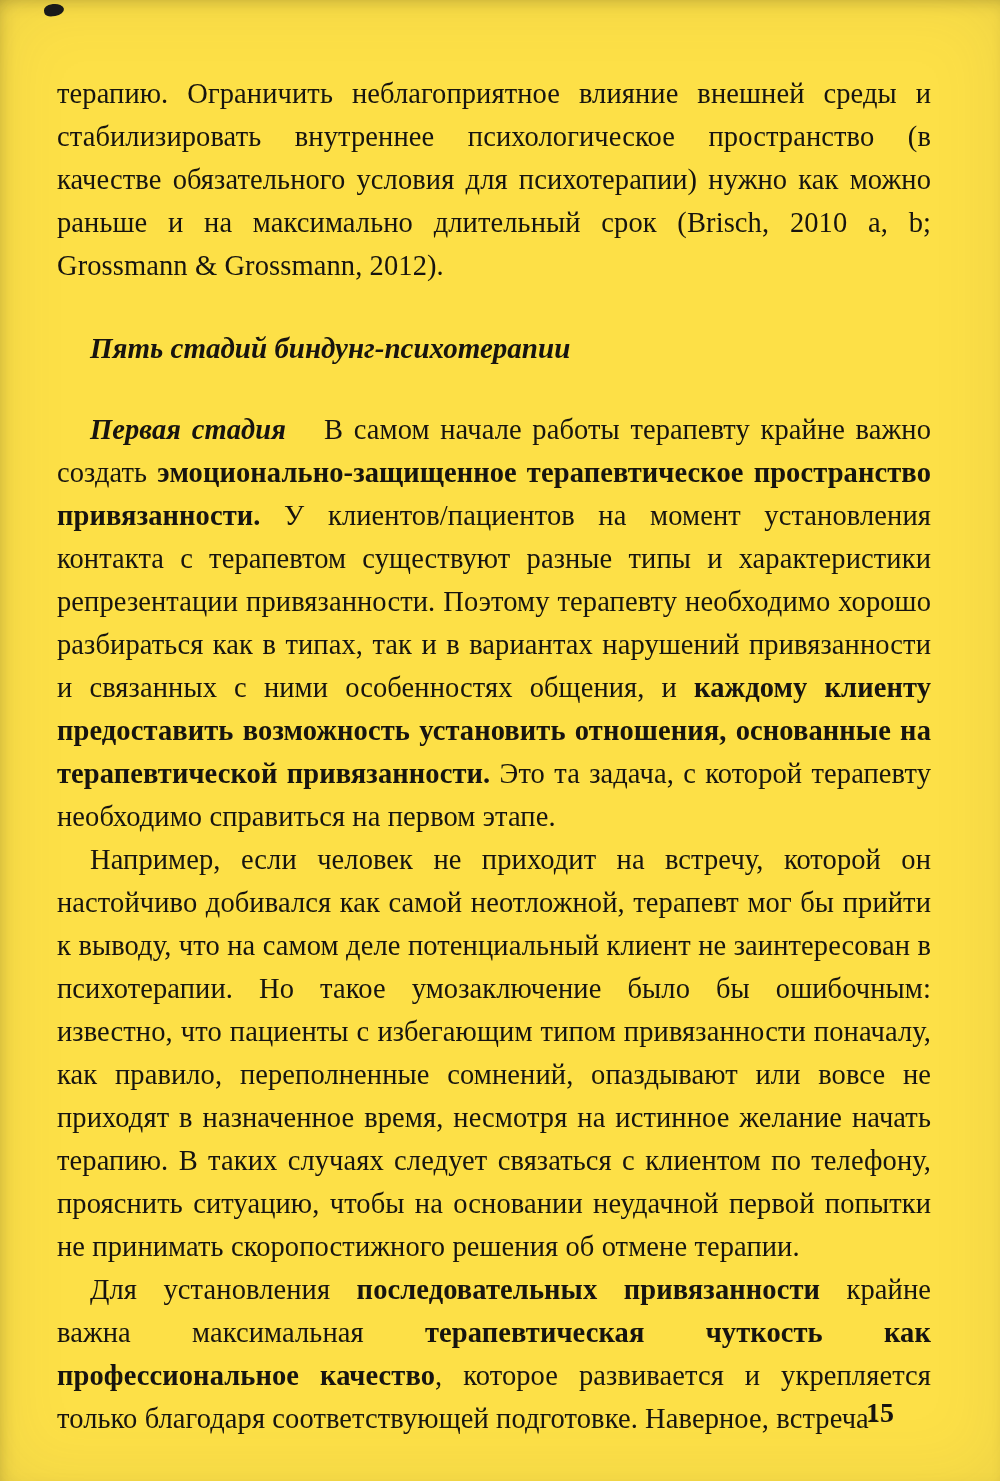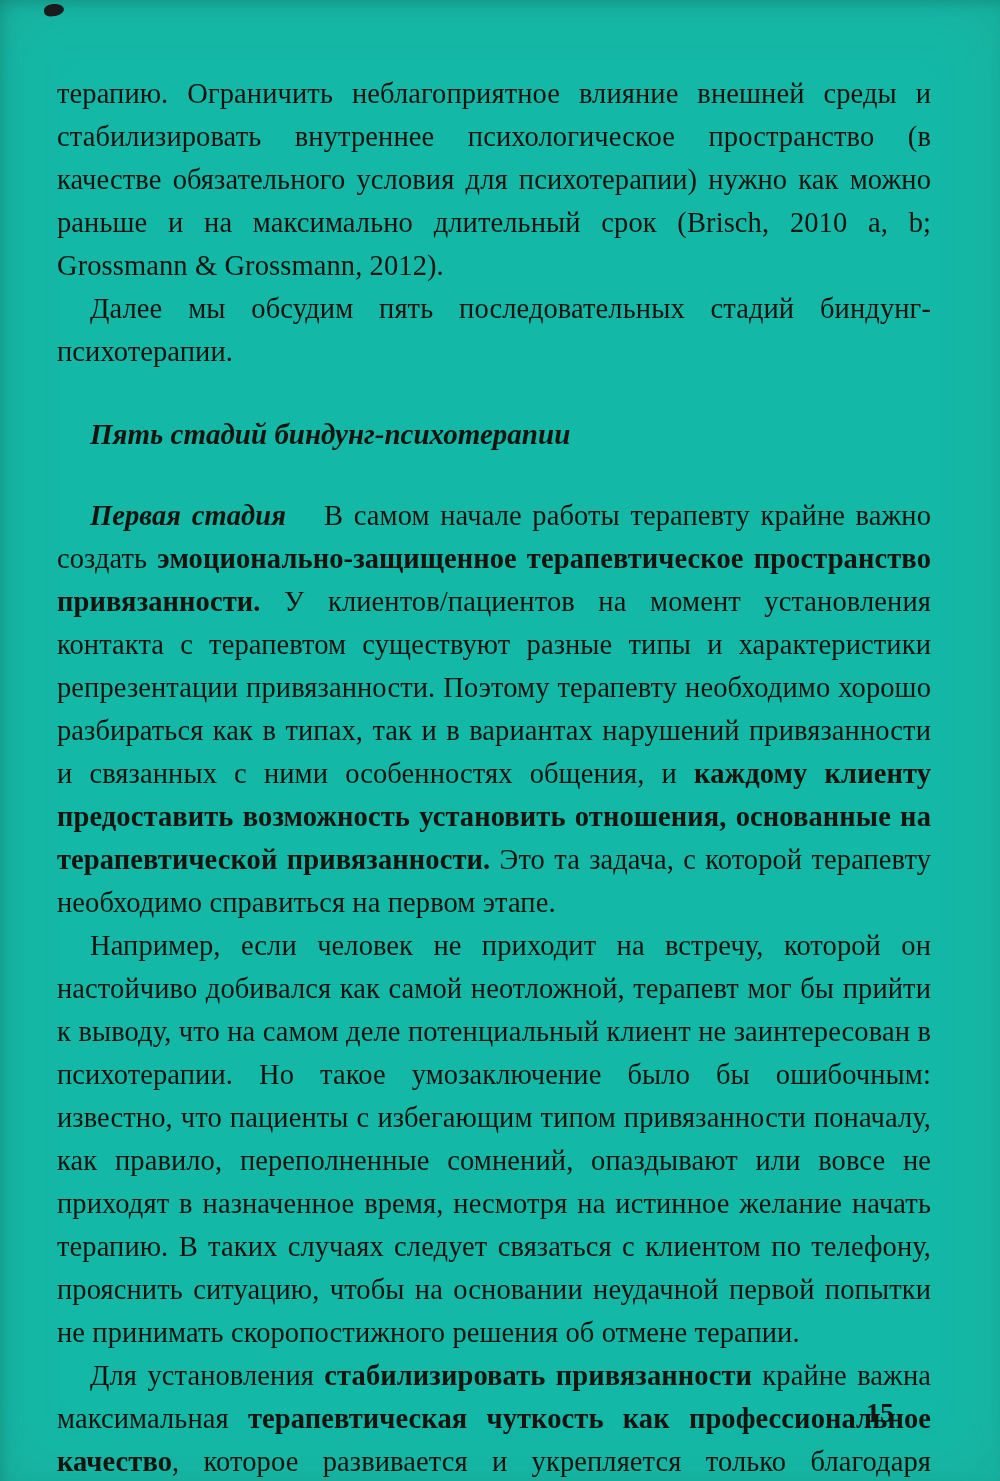--- a/index.html
+++ b/index.html
@@ -3,21 +3,21 @@
 <meta charset="utf-8">
 <style>
   html, body {
     margin: 0;
     padding: 0;
   }
   .page {
     position: relative;
     width: 1000px;
     height: 1481px;
-    background: #14b8a6;
+    background: #fde047;
     box-sizing: border-box;
     font-family: "Liberation Serif", serif;
     color: #17140f;
     overflow: hidden;
     box-shadow: inset 0 0 70px rgba(90,85,70,0.10),
                 inset 0 10px 18px -10px rgba(0,0,0,0.22),
                 inset 12px 0 22px -14px rgba(0,0,0,0.18);
   }
   .speck {
     position: absolute;
@@ -65,20 +65,19 @@
     margin-left: 28px;
   }
 </style>
 </head>
 <body>
 
 <div class="page">
   <div class="speck"></div>
   <div class="content">
       <p class="para"><span>терапию. Ограничить неблагоприятное влияние внешней среды и стабилизировать внутреннее психологическое пространство (в качестве обязательного условия для психотерапии) нужно как можно раньше и на максимально длительный срок (Brisch, 2010 a, b; Grossmann &amp; Grossmann, 2012).</span></p>
-      <p class="para indent"><span>Далее мы обсудим пять последовательных стадий биндунг-психотерапии.</span></p>
       <h2 class="heading"><span>Пять стадий биндунг-психотерапии</span></h2>
       <p class="para indent"><span class="b i gap">Первая стадия</span><span>В самом начале работы терапевту крайне важно создать </span><span class="b">эмоционально-защищенное терапевтическое пространство привязанности.</span><span> У клиентов/пациентов на момент установления контакта с терапевтом существуют разные типы и характеристики репрезентации привязанности. Поэтому терапевту необходимо хорошо разбираться как в типах, так и в вариантах нарушений привязанности и связанных с ними особенностях общения, и </span><span class="b">каждому клиенту предоставить возможность установить отношения, основанные на терапевтической привязанности.</span><span> Это та задача, с которой терапевту необходимо справиться на первом этапе.</span></p>
       <p class="para indent"><span>Например, если человек не приходит на встречу, которой он настойчиво добивался как самой неотложной, терапевт мог бы прийти к выводу, что на самом деле потенциальный клиент не заинтересован в психотерапии. Но такое умозаключение было бы ошибочным: известно, что пациенты с избегающим типом привязанности поначалу, как правило, переполненные сомнений, опаздывают или вовсе не приходят в назначенное время, несмотря на истинное желание начать терапию. В таких случаях следует связаться с клиентом по телефону, прояснить ситуацию, чтобы на основании неудачной первой попытки не принимать скоропостижного решения об отмене терапии.</span></p>
-      <p class="para indent"><span>Для установления </span><span class="b">стабилизировать привязанности</span><span> крайне важна максимальная </span><span class="b">терапевтическая чуткость как профессиональное качество</span><span>, которое развивается и укрепляется только благодаря соответствующей подготовке. Наверное, встреча-</span></p>
+      <p class="para indent"><span>Для установления </span><span class="b">последовательных привязанности</span><span> крайне важна максимальная </span><span class="b">терапевтическая чуткость как профессиональное качество</span><span>, которое развивается и укрепляется только благодаря соответствующей подготовке. Наверное, встреча-</span></p>
     </div>
   <div class="pageno">15</div>
 </div>
 
 </body></html>

